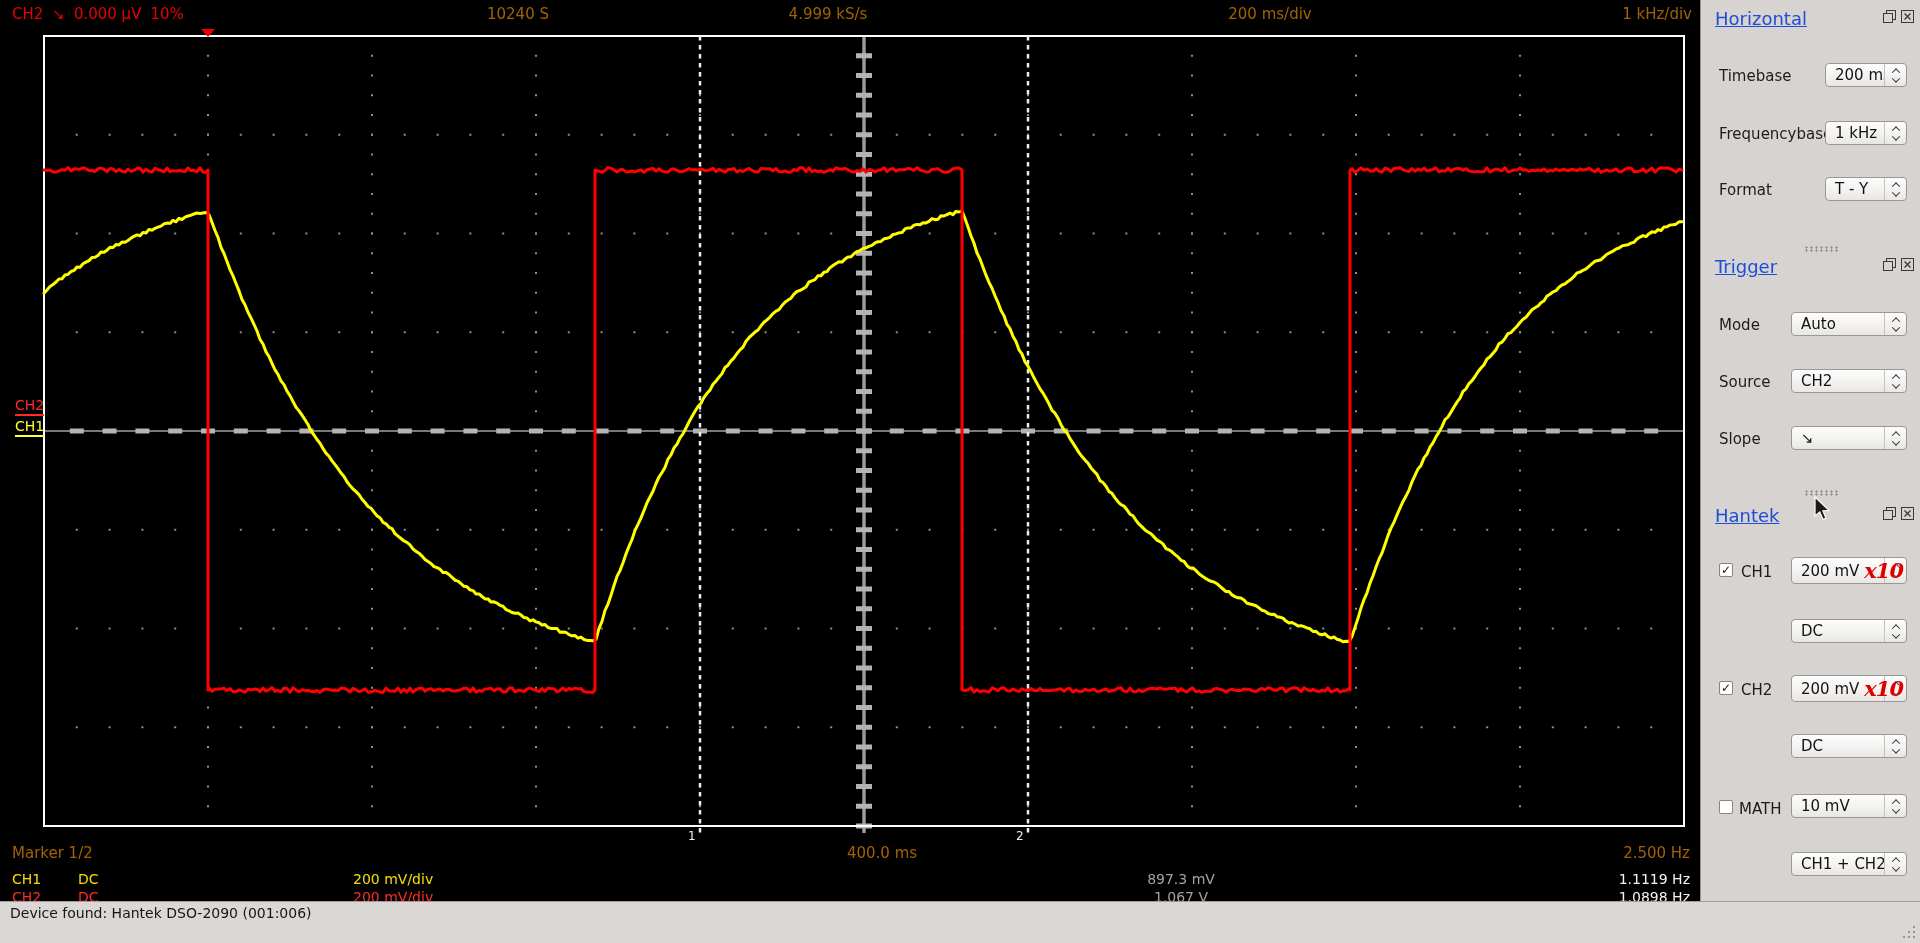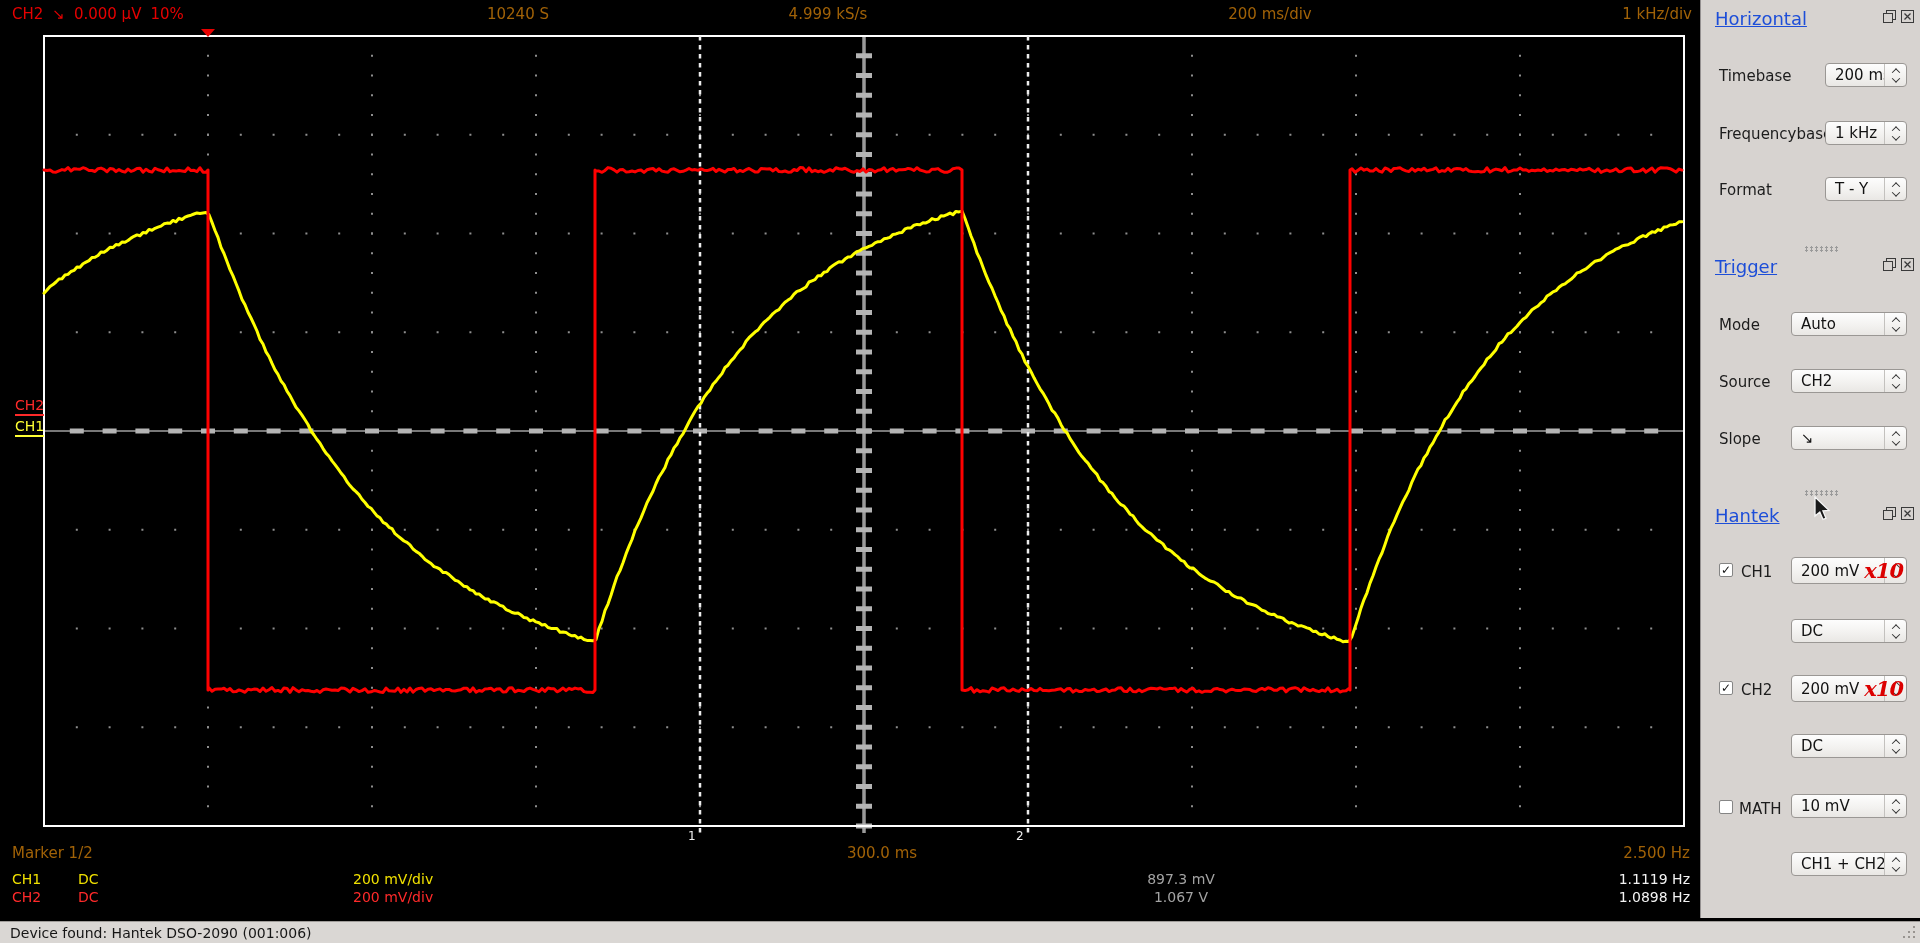--- a/index.html
+++ b/index.html
@@ -54,21 +54,21 @@
   .combo.gain { height:27px; }
   .probe { position:absolute; right:3px; top:50%; transform:translateY(-54%);
            font-family:"DejaVu Serif","Liberation Serif",serif; font-style:italic; font-weight:bold;
            font-size:21px; color:#dc0000; z-index:2; letter-spacing:-1px; }
   .checkbox { position:absolute; left:18px; width:14px; height:14px; background:#fff;
               border:1px solid #858585; border-radius:2px; display:flex; align-items:center;
               justify-content:center; font-size:12px; font-weight:bold; color:#101010; line-height:1; }
   .cb-label { position:absolute; left:40px; font-size:15px; }
 
   
-  #statusbar { position:absolute; left:0; bottom:0; width:1920px; height:22px;
+  #statusbar { position:absolute; left:0; bottom:0; width:1920px; height:42px;
                background:#dad7d4; border-top:1px solid #9f9c99; z-index:5; }
   #statusbar .txt { position:absolute; left:10px; top:3px; font-size:14px; color:#161616; }
   #grip { position:absolute; right:3px; bottom:3px; }
 
   .cursor { position:absolute; z-index:9; }
 </style>
 </head>
 <body>
 
 <div id="app">
@@ -791,21 +791,21 @@
     <span class="stext tb-tb">200 ms/div</span>
     <span class="stext tb-fb">1 kHz/div</span>
 
     <span class="chlabel ch2">CH2</span>
     <span class="chlabel ch1">CH1</span>
 
     <span class="mlabel" style="left:688px">1</span>
     <span class="mlabel" style="left:1016px">2</span>
 
     <span class="stext m-title">Marker 1/2</span>
-    <span class="stext m-span">300.0 ms</span>
+    <span class="stext m-span">400.0 ms</span>
     <span class="stext m-freq">2.500 Hz</span>
 
     <div class="meas-row r1">
       <span class="c-name">CH1</span>
       <span class="c-coup">DC</span>
       <span class="c-gain">200 mV/div</span>
       <span class="c-amp">897.3 mV</span>
       <span class="c-freq">1.1119 Hz</span>
     </div>
     <div class="meas-row r2">

